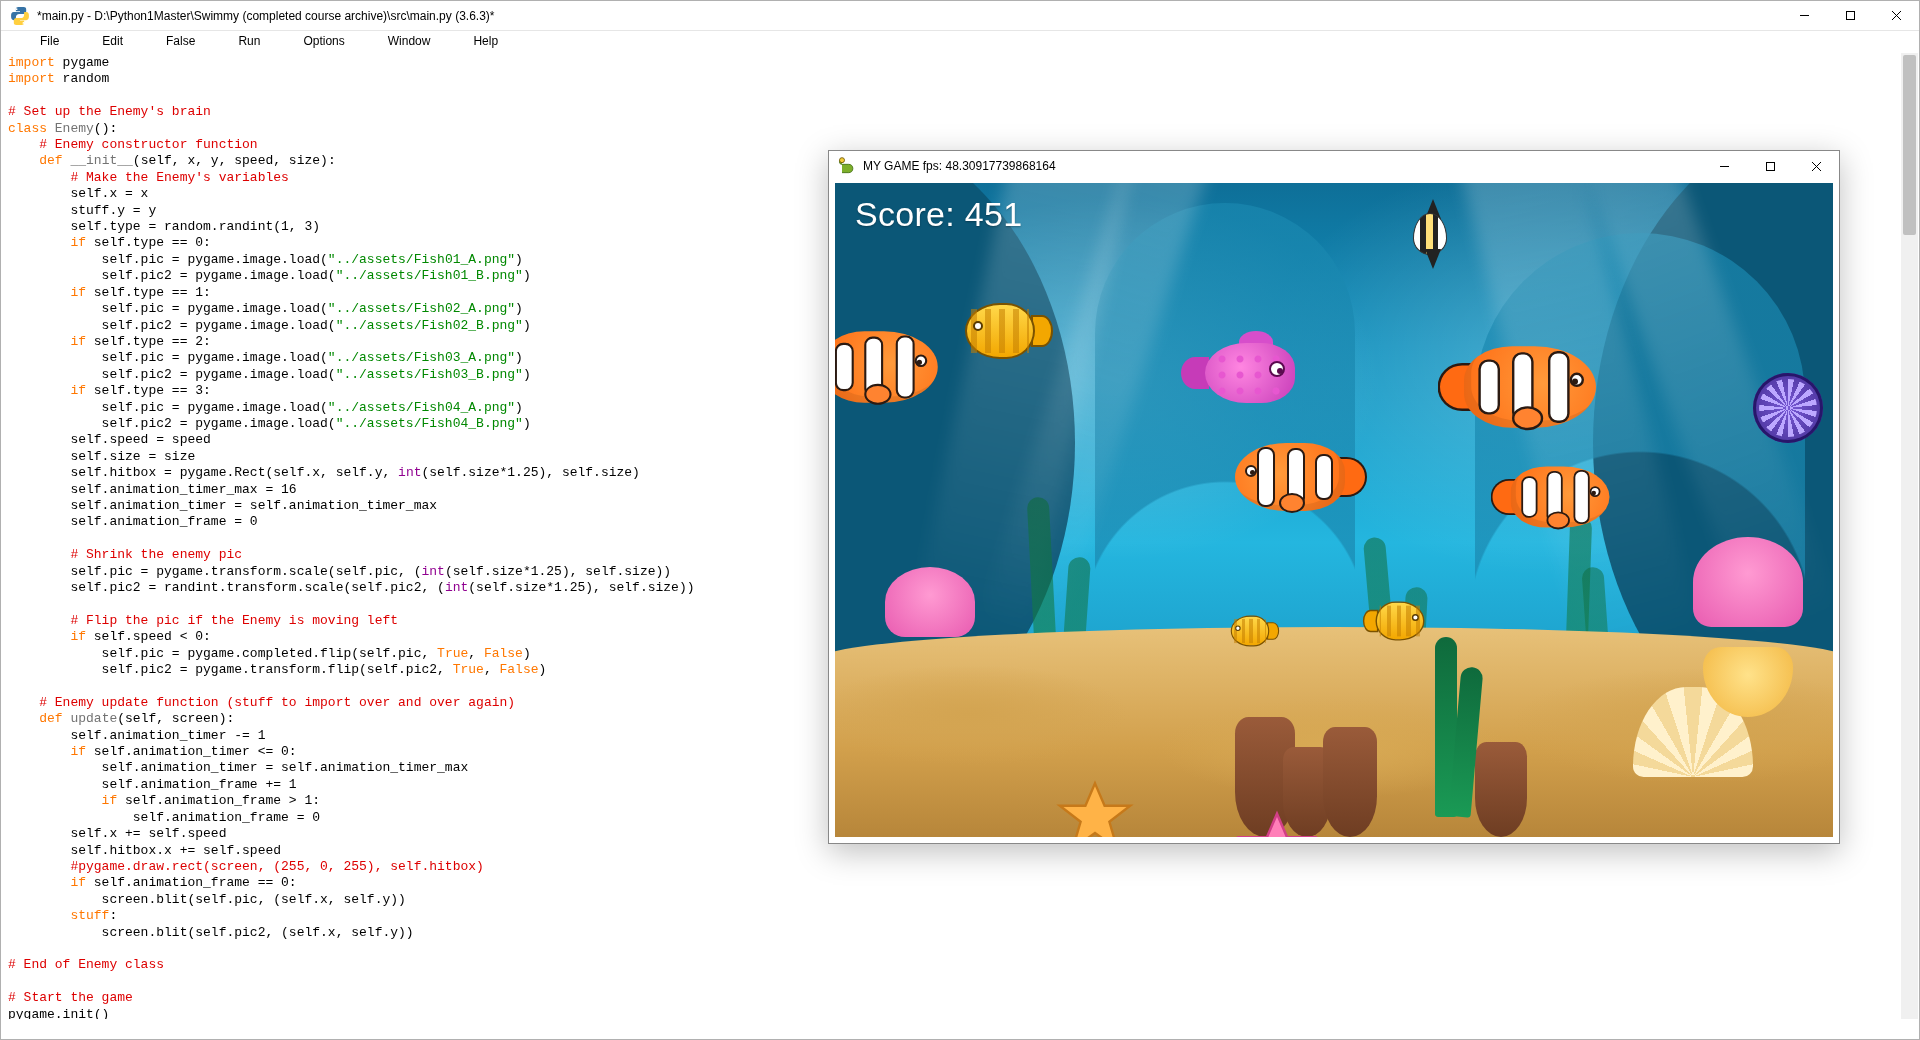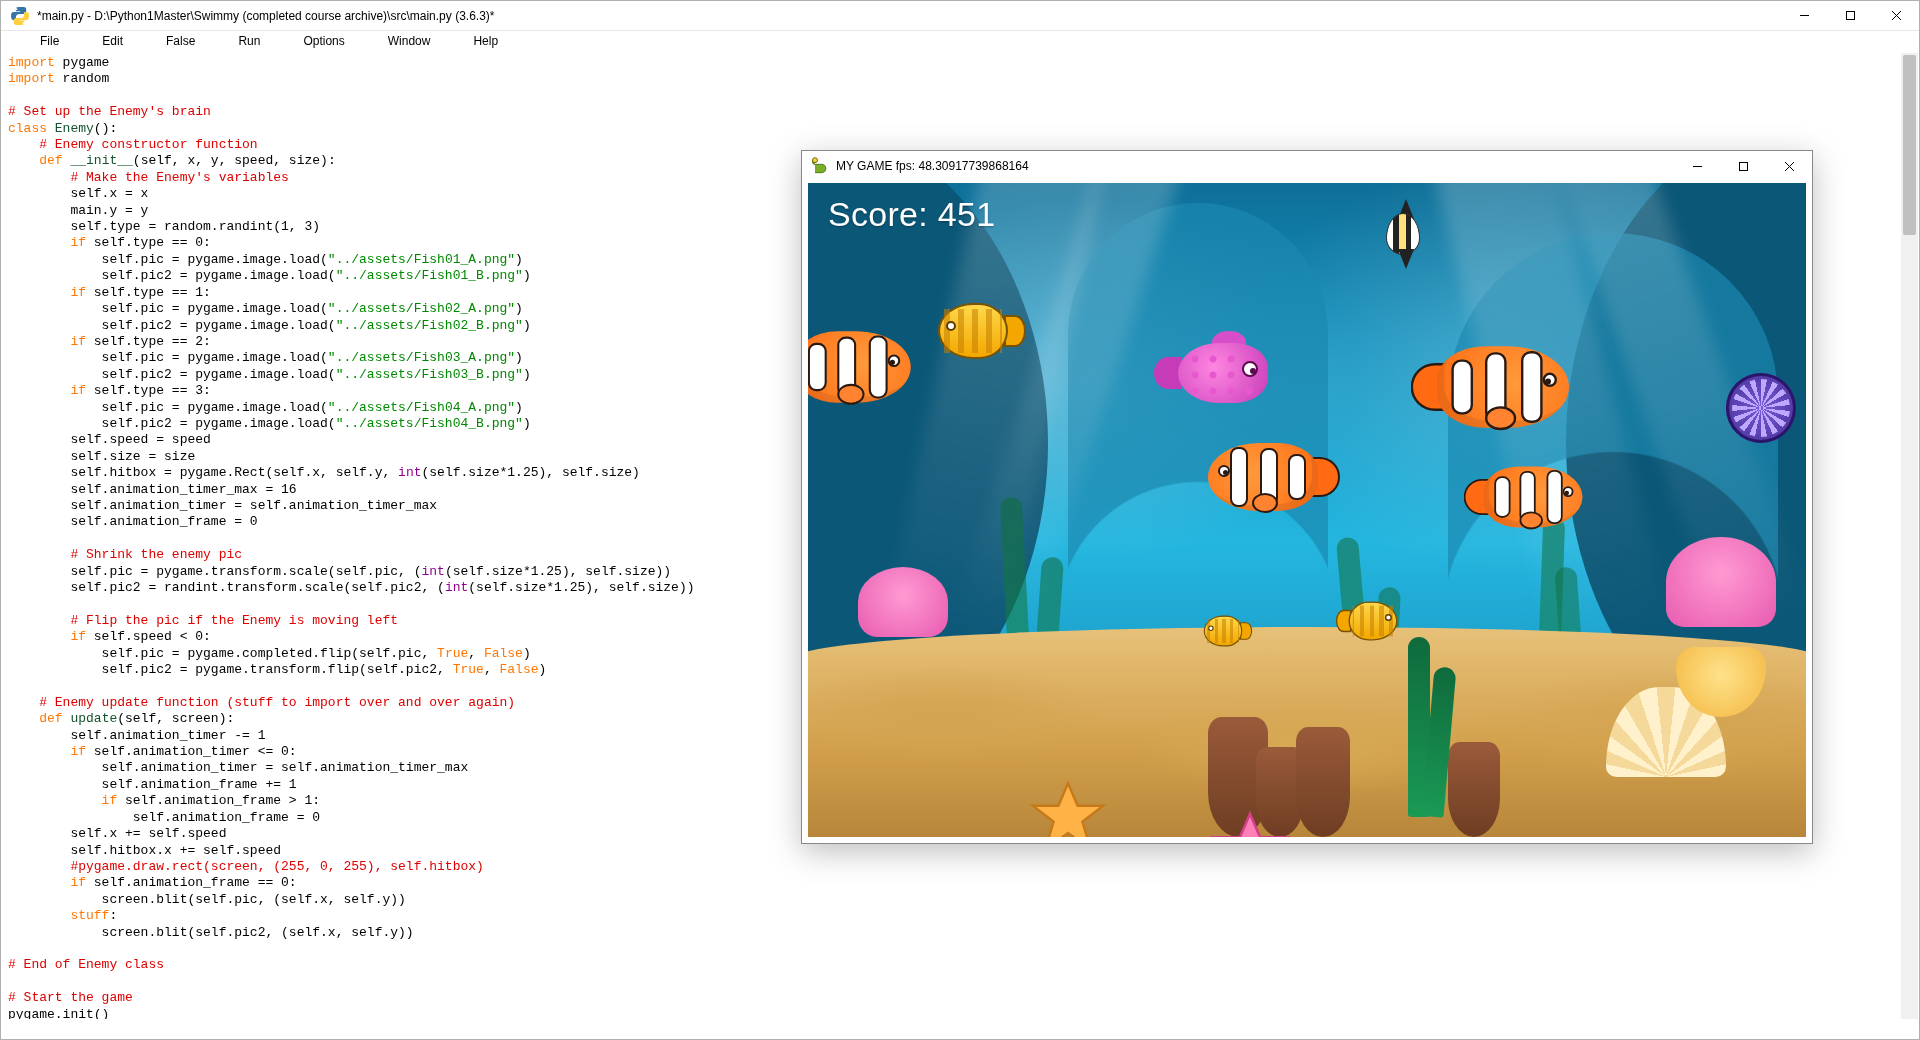--- a/index.html
+++ b/index.html
@@ -16,29 +16,29 @@
   .win-ctrls .btn svg { width: 11px; height: 11px; }
 
   .menubar { height: 20px; padding: 2px 5px 0 5px; font-size: 12px; display: flex; gap: 2px; background:#fff; }
   .menubar .menu-item { padding: 1px 7px; cursor: default; margin-left: 27px; }
 
   .editor-wrap { position: absolute; left: 1px; top: 52px; right: 1px; bottom: 20px; overflow: hidden; background: #fff; }
   .editor-wrap .vscroll { position: absolute; right: 0; top: 0; bottom: 0; width: 17px; background: #f0f0f0; }
   .editor-wrap .vscroll .thumb { position:absolute; left:2px; right:2px; top:2px; height:180px; background:#c0c0c0; border-radius:2px; }
   .code { position: absolute; left: 6px; top: 2px; right: 20px; font-family: "Courier New", monospace; font-size: 13px; line-height: 16.4px; white-space: pre; color:#000; }
   .kw-orange { color: #ff7700; }
-  .kw-blue   { color: #14532d; }
+  .kw-blue   { color: #737373; }
   .kw-red    { color: #dd0000; }
   .kw-green  { color: #008800; }
   .kw-purple { color: #900090; }
 
   .statusbar { position:absolute; left:1px; right:1px; bottom:1px; height:18px; border-top:1px solid #ddd; background:#f8f8f8; display:flex; justify-content:flex-end; align-items:center; padding-right:10px; font-size:11px; color:#333; }
 
   
-  .game-window { position: absolute; left: 801px; top: 150px; width: 1012px; height: 694px; background: #fff; box-shadow: 0 8px 30px rgba(0,0,0,.25); border: 1px solid #888; }
+  .game-window { position: absolute; left: 828px; top: 150px; width: 1012px; height: 694px; background: #fff; box-shadow: 0 8px 30px rgba(0,0,0,.25); border: 1px solid #888; }
   .game-titlebar { height: 30px; display:flex; align-items:center; background:#fff; }
   .game-titlebar .icon { width:20px; height:20px; margin:0 6px 0 8px; display:inline-block; }
   .game-titlebar .gt { flex:1; font-size:12px; color:#000; }
   .game-titlebar .win-ctrls { height:100%; }
   .game-canvas { position:absolute; left:6px; right:6px; top:32px; bottom:6px; background:#17a1c7; overflow:hidden;padding-left:32px; }
 
   
   .bg-grad { position:absolute; inset:0;
     background:
       radial-gradient(ellipse 380px 260px at 28% 30%, rgba(255,255,255,.25), transparent 70%),
@@ -168,21 +168,21 @@
   <div class="editor-wrap">
     <div class="code"><span class="kw-orange">import</span><span> pygame</span>
 <span class="kw-orange">import</span><span> random</span>
 <span></span>
 <span class="kw-red"># Set up the Enemy's brain</span>
 <span class="kw-orange">class </span><span class="kw-blue">Enemy</span><span>():</span>
 <span class="kw-red">    # Enemy constructor function</span>
 <span class="kw-orange">    def </span><span class="kw-blue">__init__</span><span>(self, x, y, speed, size):</span>
 <span class="kw-red">        # Make the Enemy's variables</span>
 <span>        self.x = x</span>
-<span>        main.y = y</span>
+<span>        stuff.y = y</span>
 <span>        self.type = random.randint(1, 3)</span>
 <span class="kw-orange">        if</span><span> self.type == 0:</span>
 <span>            self.pic = pygame.image.load(</span><span class="kw-green">"../assets/Fish01_A.png"</span><span>)</span>
 <span>            self.pic2 = pygame.image.load(</span><span class="kw-green">"../assets/Fish01_B.png"</span><span>)</span>
 <span class="kw-orange">        if</span><span> self.type == 1:</span>
 <span>            self.pic = pygame.image.load(</span><span class="kw-green">"../assets/Fish02_A.png"</span><span>)</span>
 <span>            self.pic2 = pygame.image.load(</span><span class="kw-green">"../assets/Fish02_B.png"</span><span>)</span>
 <span class="kw-orange">        if</span><span> self.type == 2:</span>
 <span>            self.pic = pygame.image.load(</span><span class="kw-green">"../assets/Fish03_A.png"</span><span>)</span>
 <span>            self.pic2 = pygame.image.load(</span><span class="kw-green">"../assets/Fish03_B.png"</span><span>)</span>

